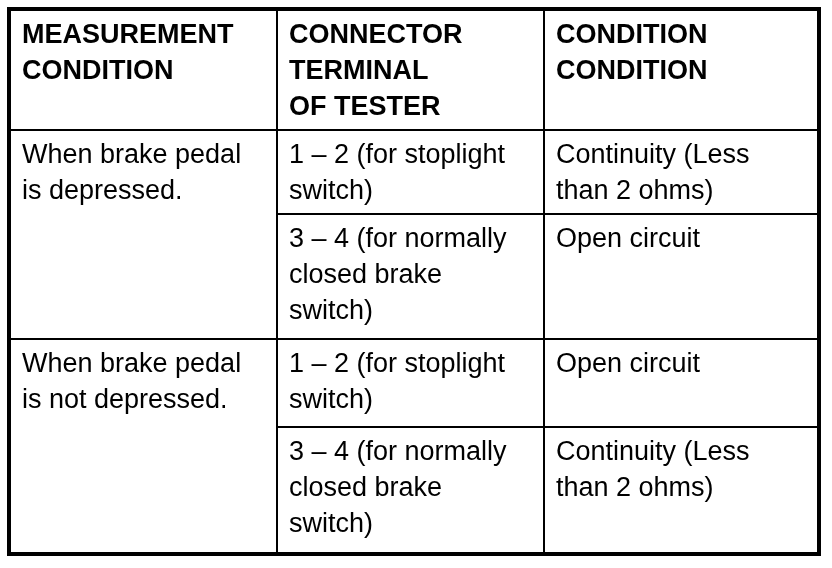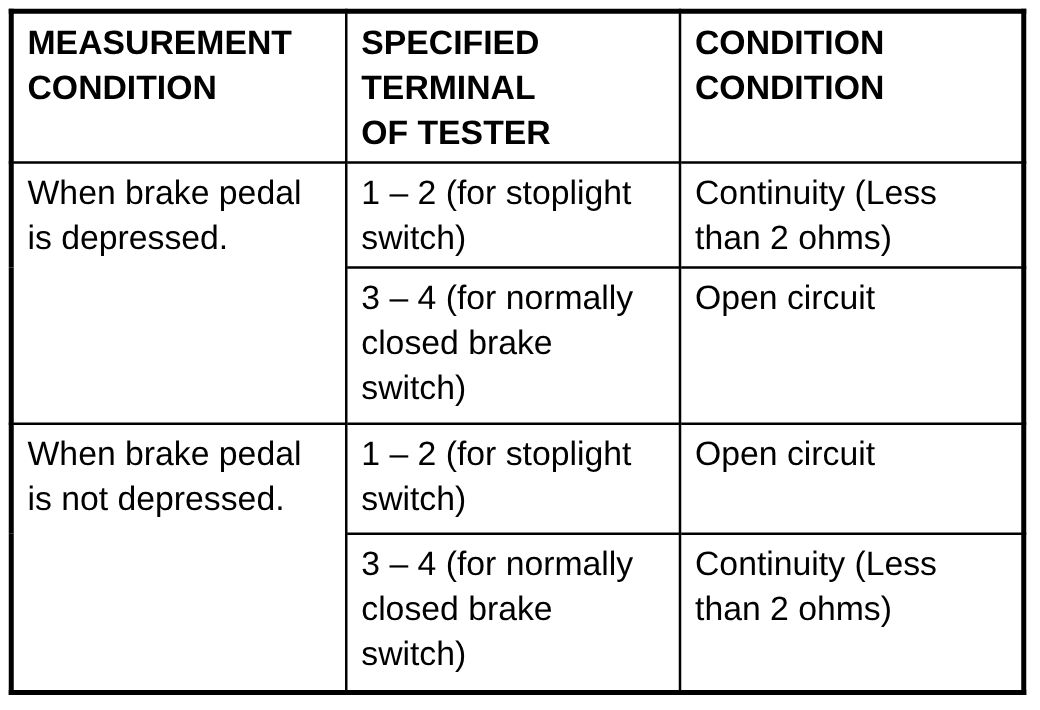--- a/index.html
+++ b/index.html
@@ -63,21 +63,21 @@
       <col class="c2">
       <col class="c3">
     </colgroup>
     <tbody>
       <tr class="r-head">
         <th>
           <div>MEASUREMENT</div>
           <div>CONDITION</div>
         </th>
         <th>
-          <div>SPECIFIED</div>
+          <div>CONNECTOR</div>
           <div>TERMINAL</div>
           <div>OF TESTER</div>
         </th>
         <th>
           <div>CONDITION</div>
           <div>CONDITION</div>
         </th>
       </tr>
 
       <tr class="r1">

